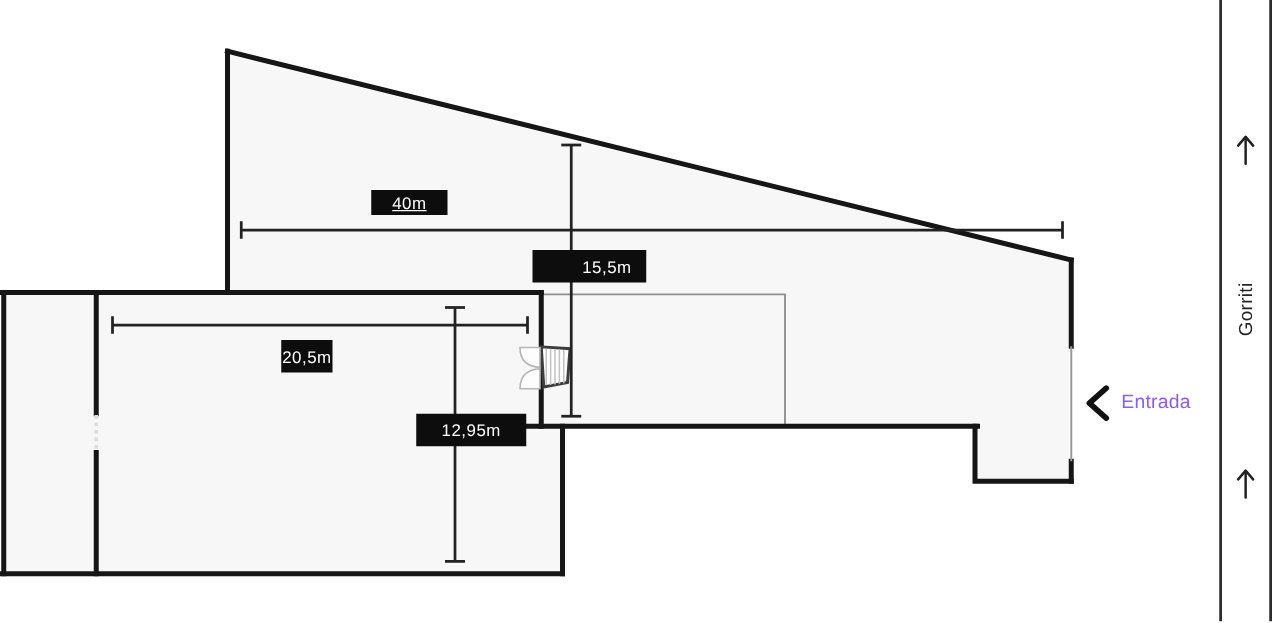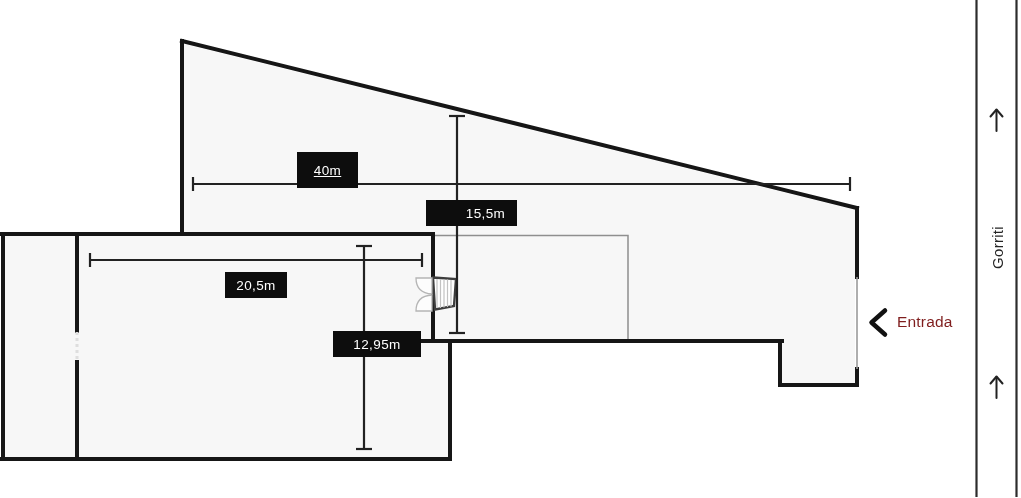--- a/index.html
+++ b/index.html
@@ -13,21 +13,21 @@
   .stage svg{position:absolute;left:0;top:0;}
   .dim-label{
     position:absolute;
     background:#0d0d0d;color:#ffffff;
     display:flex;align-items:center;justify-content:center;
     font-size:13.5px;letter-spacing:.4px;
     user-select:none;
   }
   .entrada-label{
     position:absolute;left:897px;top:313px;
-    font-size:15.5px;color:#7f1d1d;letter-spacing:.2px;
+    font-size:15.5px;color:#8b5cf6;letter-spacing:.2px;
   }
   .street-name{
     position:absolute;left:977px;top:214px;width:40px;height:66px;
     display:flex;align-items:center;justify-content:center;
   }
   .street-name span{
     transform:rotate(-90deg);white-space:nowrap;
     font-size:15px;color:#242424;letter-spacing:.3px;
   }
 </style>
@@ -118,25 +118,25 @@
       </g>
       <g>
         <line x1="996.5" y1="398" x2="996.5" y2="377"></line>
         <polyline points="990.5,383.5 996.5,376.5 1002.5,383.5"></polyline>
       </g>
     </g>
 
     <polyline points="885,310.5 871.5,322.5 885,334.5" fill="none" stroke="#111111" stroke-width="4.5" stroke-linecap="round" stroke-linejoin="round"></polyline>
   </svg>
 
-  <div class="dim-label" style="left:297px;top:152px;width:61px;height:36px;text-decoration:underline;">40m</div>
+  <div class="dim-label" style="left:297px;top:152px;width:61px;height:20px;text-decoration:underline;">40m</div>
 
   <div class="dim-label" style="left:426px;top:200px;width:63px;height:26px;padding-left:28px;">15,5m</div>
 
-  <div class="dim-label" style="left:225px;top:272px;width:62px;height:26px;">20,5m</div>
+  <div class="dim-label" style="left:225px;top:272px;width:41px;height:26px;">20,5m</div>
 
   <div class="dim-label" style="left:333px;top:331px;width:88px;height:26px;">12,95m</div>
 
   <div class="entrada-label">Entrada</div>
 
   <div class="street-name">
     <span>Gorriti</span>
   </div>
 
 </div>

